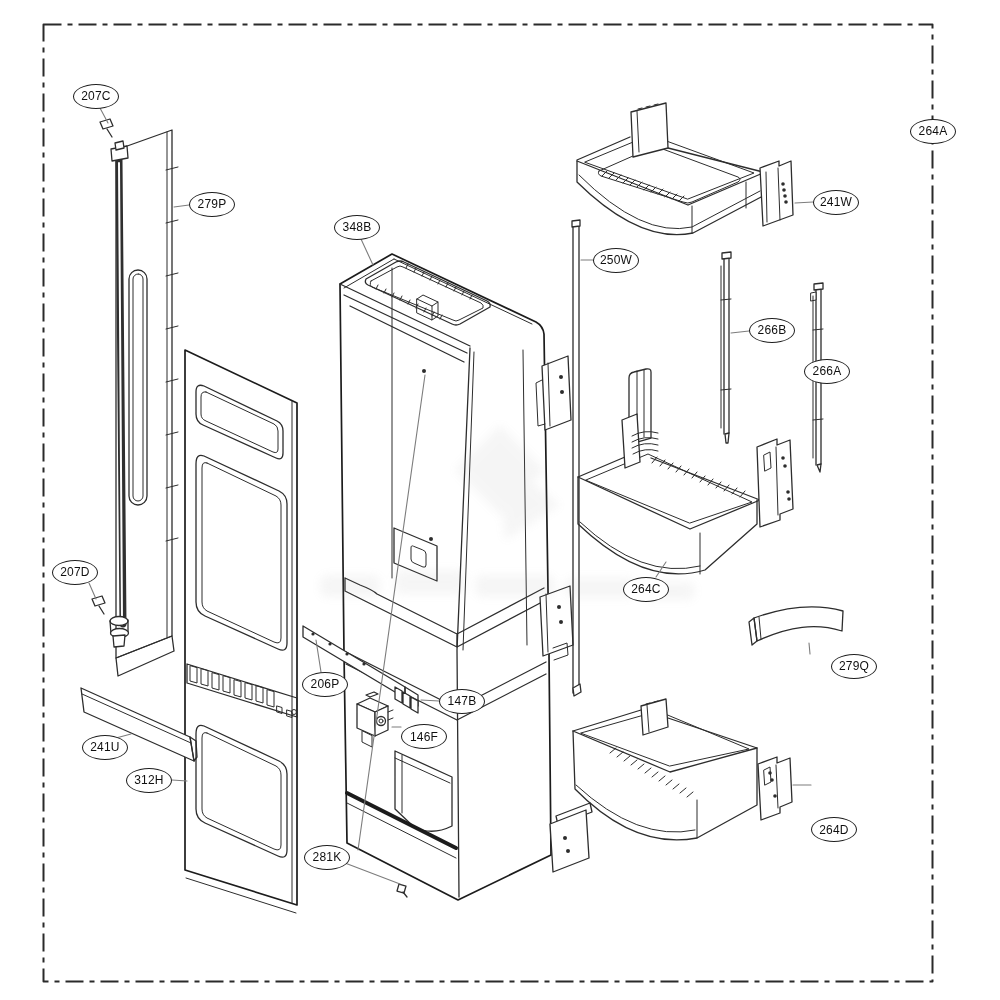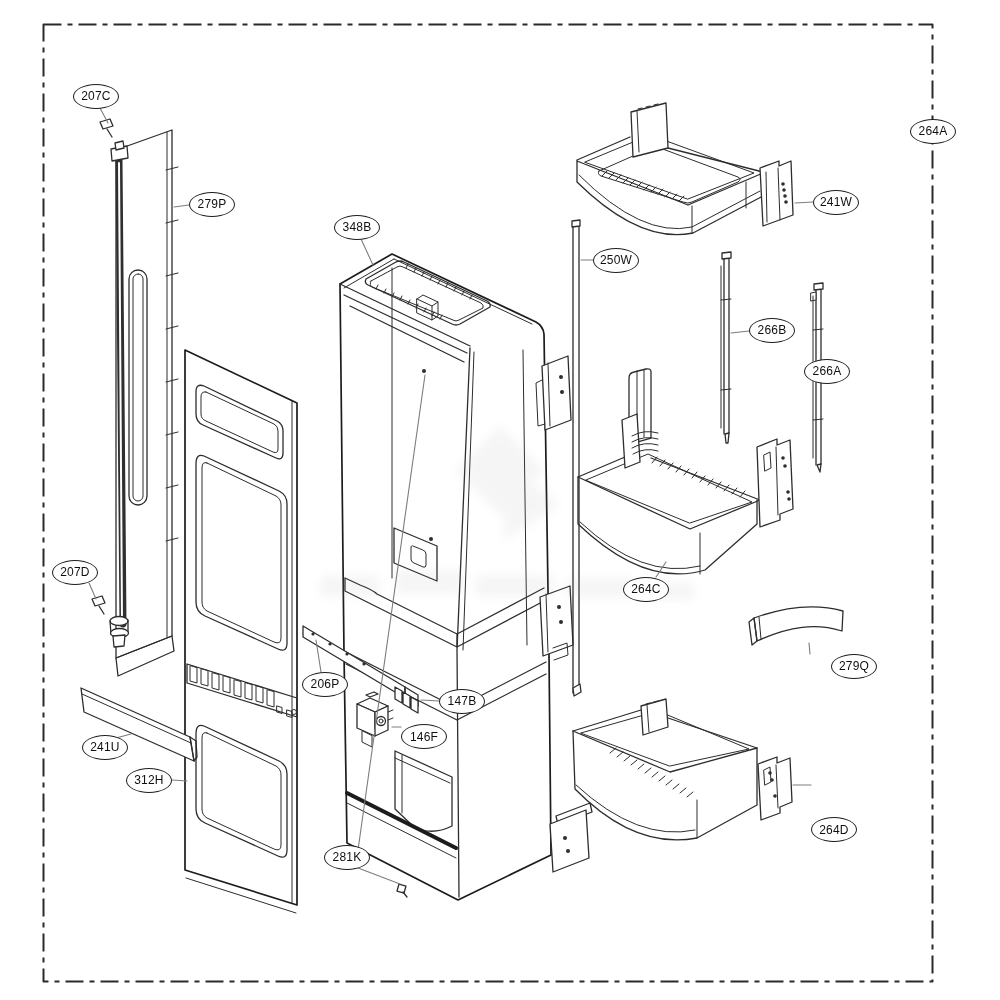--- a/index.html
+++ b/index.html
@@ -287,15 +287,15 @@
       <div class="callout" style="left: 804px; top: 358.5px;">266A</div>
       <div class="callout" style="left: 623px; top: 576.5px;">264C</div>
       <div class="callout" style="left: 787px; top: 653.5px; margin-left: 44px;">279Q</div>
       <div class="callout" style="left: 811px; top: 817px;">264D</div>
       <div class="callout" style="left: 52px; top: 559.5px;">207D</div>
       <div class="callout" style="left: 82px; top: 734.5px; text-align: right;">241U</div>
       <div class="callout" style="left: 126px; top: 767.5px;">312H</div>
       <div class="callout" style="left: 302px; top: 671.5px;">206P</div>
       <div class="callout" style="left: 439px; top: 688.5px;">147B</div>
       <div class="callout" style="left: 401px; top: 724px; text-align: center;">146F</div>
-      <div class="callout" style="left: 324px; top: 844.5px;">281K</div>
+      <div class="callout" style="left: 304px; top: 844.5px;">281K</div>
     </div>
 </div>
 
 </body></html>

